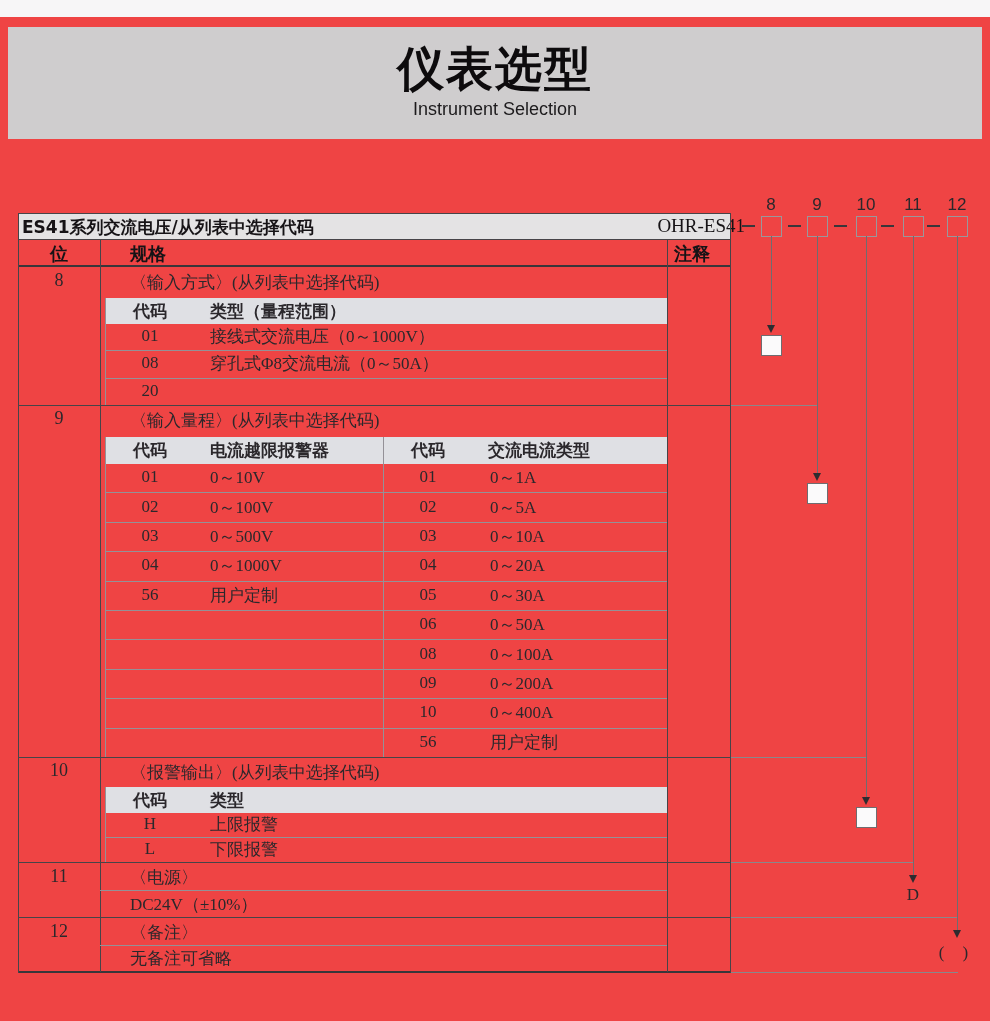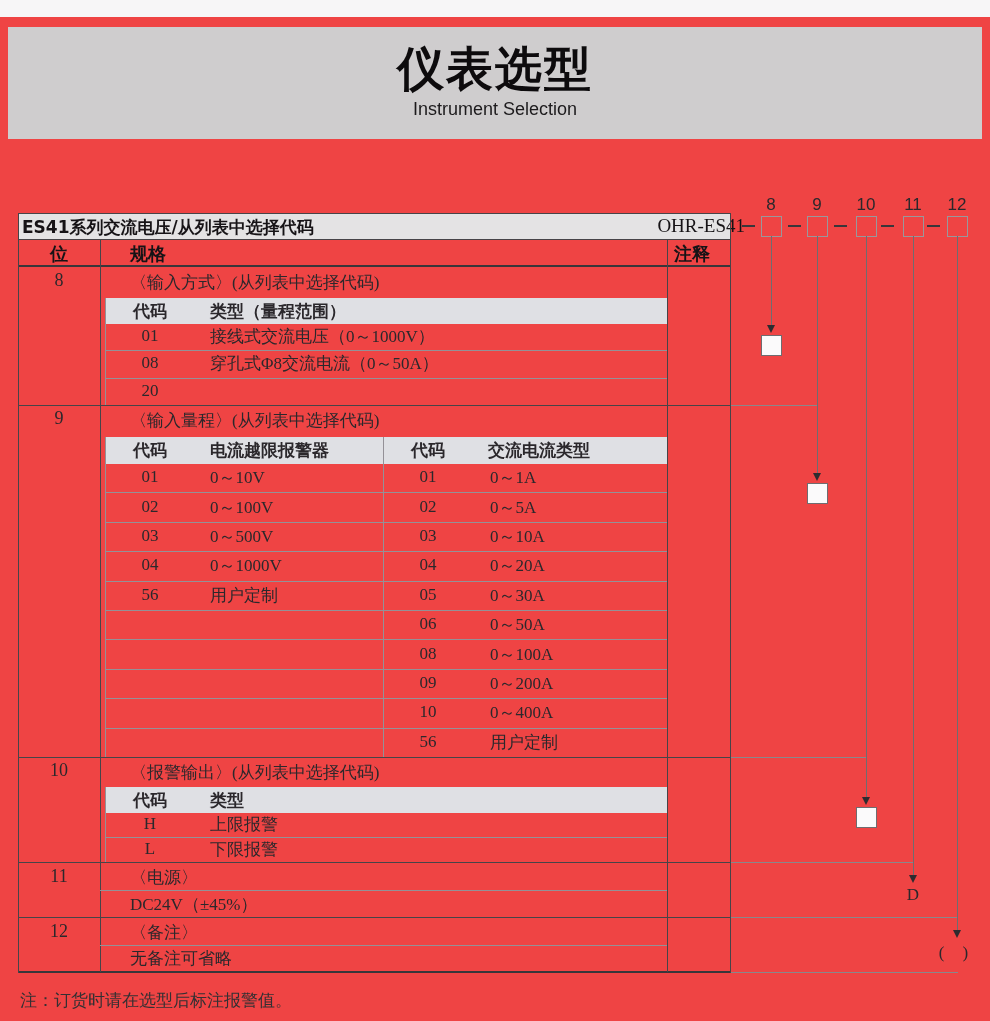--- a/index.html
+++ b/index.html
@@ -185,21 +185,21 @@
     </div>
     <div class="sr">
       <span class="code">L</span>
       <span class="type">下限报警</span>
     </div>
   </div>
 
   <span class="pos-num" style="top:849px;">11</span>
   <span class="row-title" style="top:849px;">〈电源〉</span>
   <div class="shl" style="left:100px;top:873px;width:567px;"></div>
-  <span class="row-value" style="top:876px;">DC24V（±45%）</span>
+  <span class="row-value" style="top:876px;">DC24V（±10%）</span>
 
   <span class="pos-num" style="top:904px;">12</span>
   <span class="row-title" style="top:904px;">〈备注〉</span>
   <div class="shl" style="left:100px;top:928px;width:567px;"></div>
   <span class="row-value" style="top:930px;">无备注可省略</span>
 
   <span class="digit" style="left:756px;">8</span>
   <span class="digit" style="left:802px;">9</span>
   <span class="digit" style="left:851px;">10</span>
   <span class="digit" style="left:898px;">11</span>
@@ -236,15 +236,14 @@
   <div class="arrow" style="left:909px;top:858px;"></div>
   <span class="dlabel" style="left:893px;top:868px;">D</span>
 
   <div class="ext" style="left:731px;top:900px;width:227px;"></div>
   <div class="dvl" style="left:957px;top:219px;height:694px;"></div>
   <div class="arrow" style="left:953px;top:913px;"></div>
   <span class="dlabel" style="left:937px;top:926px;letter-spacing:7px;">( )</span>
 
   <div class="ext" style="left:731px;top:955px;width:227px;"></div>
 
-  <div class="footer-note">注：订货时请在选型后标注报警值。</div>
 
 </div>
 
 </body></html>

